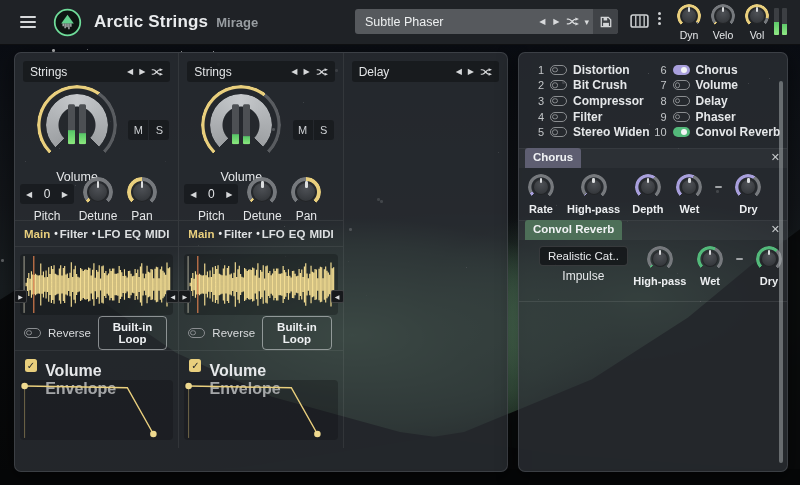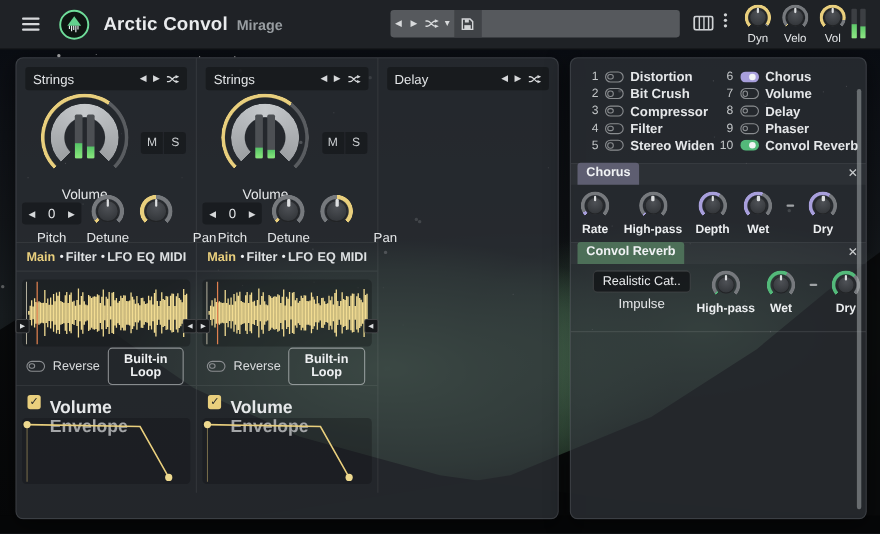--- a/index.html
+++ b/index.html
@@ -92,21 +92,21 @@
     display:flex;align-items:center;justify-content:center;cursor:pointer;}
   .ms span:first-child{border-radius:3px 0 0 3px;}
   .ms span:last-child{border-radius:0 3px 3px 0;}
   .vol-label{position:absolute;left:22px;top:88px;width:80px;text-align:center;font-size:12.5px;color:#e6e8ea;}
   .stepper{position:absolute;left:5px;top:102px;width:54px;height:20px;background:rgba(24,26,29,.85);
     border-radius:3px;display:flex;align-items:center;justify-content:space-between;padding:0 6px;box-sizing:border-box;}
   .stepper .val{font-size:12px;color:#e3e5e7;}
   .klab{position:absolute;top:127px;text-align:center;font-size:12px;color:#e4e6e8;white-space:nowrap;}
   .lab-pitch{left:5px;width:54px;}
   .lab-detune{left:50px;width:66px;}
-  .lab-pan{left:97px;width:60px;margin-left:44px;}
+  .lab-pan{left:97px;width:60px;}
   .kn-detune{position:absolute;left:68px;top:95px;}
   .kn-pan{position:absolute;left:112px;top:95px;}
 
   .tabs{height:25px;border-top:1px solid rgba(255,255,255,.065);border-bottom:1px solid rgba(255,255,255,.065);
     display:flex;align-items:center;justify-content:space-between;padding:0 9px;flex:none;}
   .tab{font-size:11.5px;font-weight:bold;color:#dde0e2;display:flex;align-items:center;gap:2px;cursor:pointer;justify-content:flex-end;}
   .tab.active{color:#e9cf7d;}
   .tab .dot{font-size:10px;color:#eef0f2;}
 
   .wavewrap{margin:7px 5px 0;height:61px;background:rgba(12,14,16,.32);border-radius:4px;position:relative;flex:none;}
@@ -172,25 +172,26 @@
       <i></i>
     </div>
   <div class="logo">
     <svg viewBox="0 0 30 30" width="29" height="29">
       <circle cx="15" cy="15" r="13.2" fill="#0e1612" stroke="#6fdd9a" stroke-width="1.8"></circle>
       <path d="M15 7l6.5 9h-13z" fill="#63d18e"></path>
       <path d="M10.5 16v3M12.5 16v5M14.5 16v4M16.5 16v6M18.5 16v3.5" stroke="#e9eef0" stroke-width="1.1"></path>
     </svg>
   </div>
   <div class="titlewrap">
-    <span class="apptitle">Arctic Convol</span>
+    <span class="apptitle">Arctic Strings</span>
     <span class="appsub">Mirage</span>
   </div>
 
   <div class="preset">
+    <span class="pname">Subtle Phaser</span>
     <span class="pbtn">◀</span>
     <span class="pbtn">▶</span>
     <span class="pshuffle">
       <svg viewBox="0 0 16 12" width="13" height="11">
           <path d="M1 3h2c4 0 5 6 9 6M1 9h2c4 0 5-6 9-6" fill="none" stroke="currentColor" stroke-width="1.6"></path>
           <path d="M11.5 1l4.5 2-4.5 2z M11.5 7l4.5 2-4.5 2z" fill="currentColor"></path>
         </svg>
     </span>
     <span class="pcaret">▾</span>
     <span class="psave">

